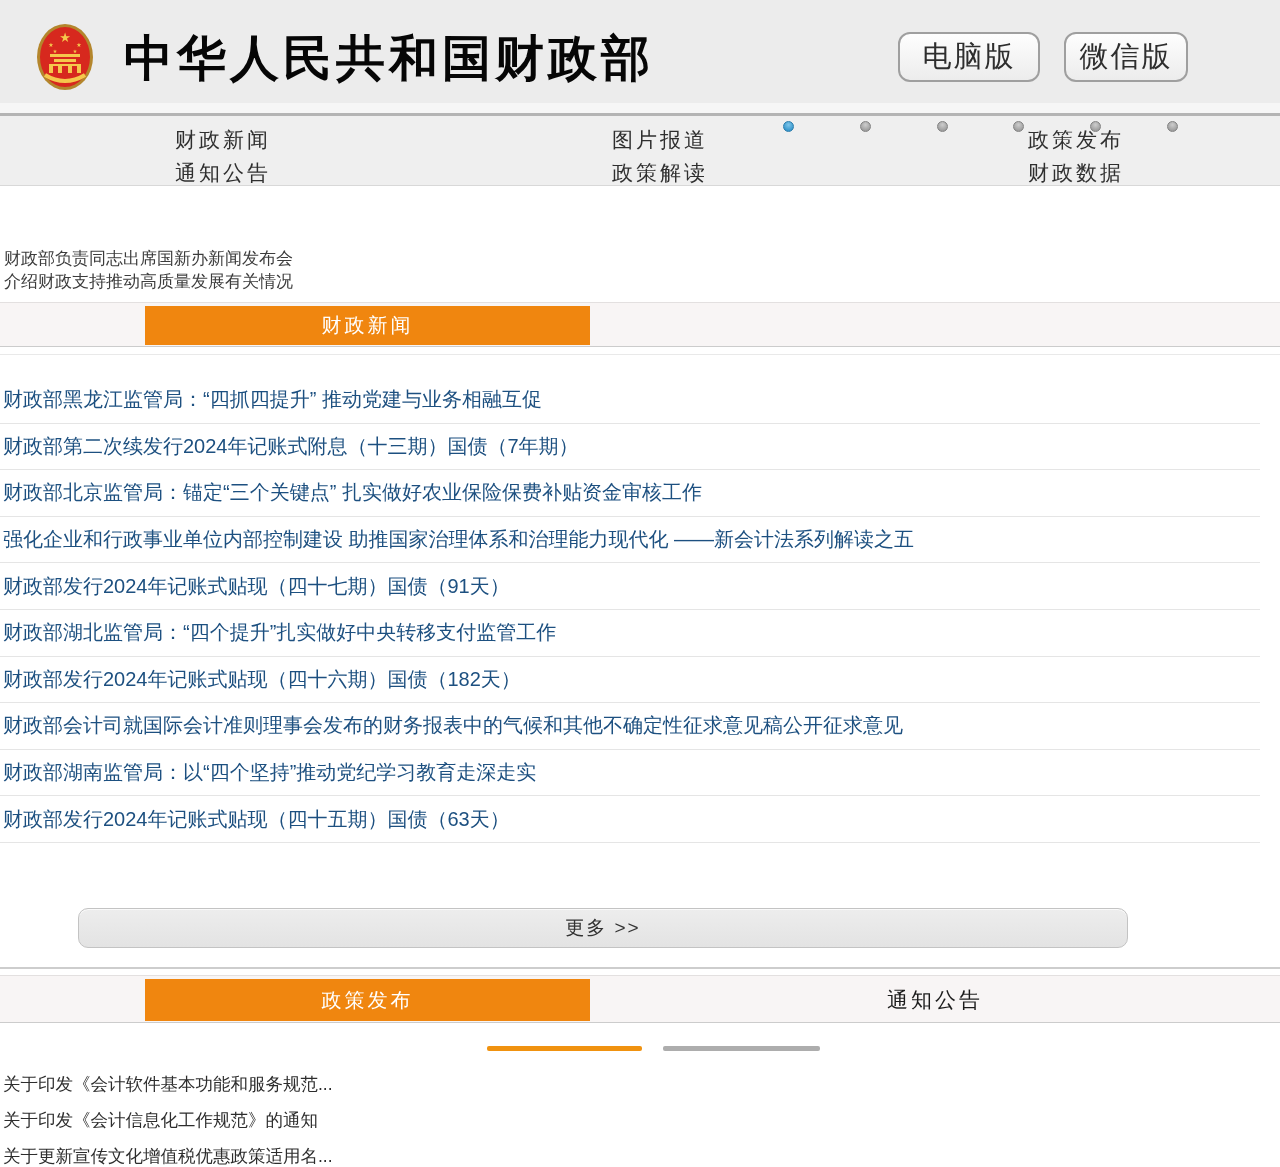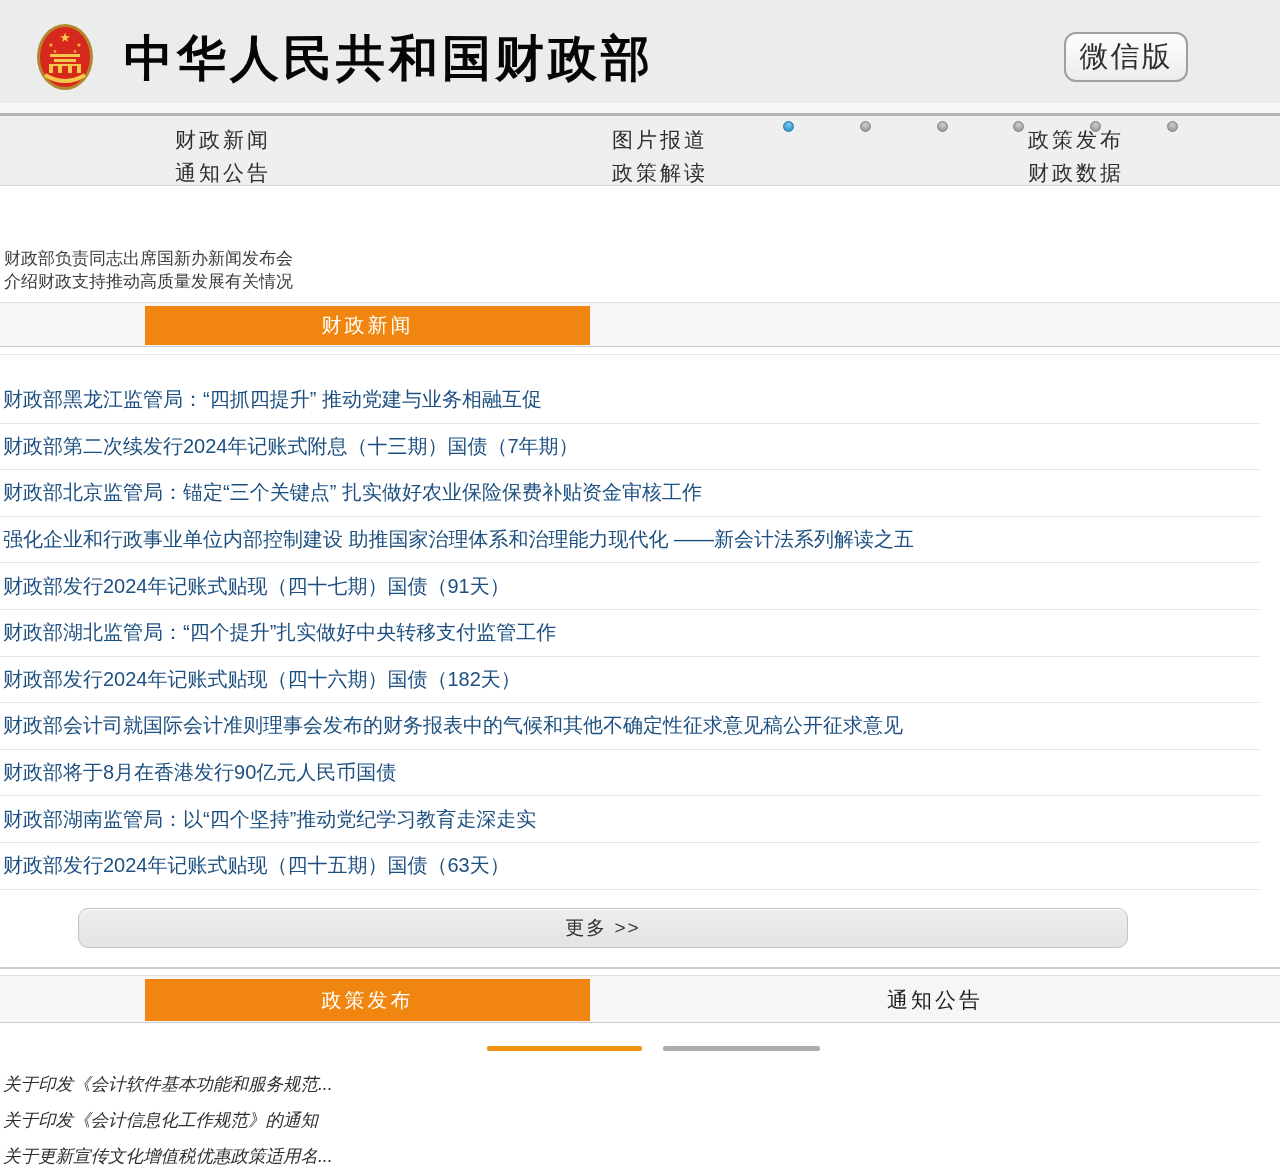--- a/index.html
+++ b/index.html
@@ -70,21 +70,21 @@
 
   .divider2 { position:absolute; left:0; top:967px; width:1280px; height:2px; background:#cdcdcd; }
 
   
   .ind { position:absolute; top:1046px; height:5px; border-radius:2px; cursor:pointer; }
   .ind-orange { left:487px; width:155px; background:#f0920f; }
   .ind-gray   { left:663px; width:157px; background:#adadad; }
 
   
   .notice-list { position:absolute; left:0; top:1066px; width:1280px; list-style:none; }
-  .notice-list li { height:36px; display:flex; align-items:center; padding-left:3px;font-style:italic; }
+  .notice-list li { height:36px; display:flex; align-items:center; padding-left:3px; }
   .notice-list a { font-size:17.5px; color:#2d2d2d; text-decoration:none; white-space:nowrap; cursor:pointer; }
 </style>
 </head>
 <body>
 
 <div class="page">
 
   <div class="header">
     <svg class="emblem" viewBox="0 0 58 68">
       <ellipse cx="29" cy="34" rx="28" ry="33" fill="#b4862c"></ellipse>
@@ -96,20 +96,21 @@
       <text x="39" y="30" font-size="5" text-anchor="middle" fill="#f5c84c">★</text>
       <rect x="14" y="31" width="30" height="3" fill="#f5c84c"></rect>
       <rect x="18" y="36" width="22" height="3" fill="#f5c84c"></rect>
       <rect x="13" y="41" width="32" height="9" fill="#f5c84c"></rect>
       <rect x="17" y="43" width="5" height="7" fill="#d7281e"></rect>
       <rect x="26" y="43" width="6" height="7" fill="#d7281e"></rect>
       <rect x="36" y="43" width="5" height="7" fill="#d7281e"></rect>
       <path d="M9 52 Q29 64 49 52" stroke="#f5c84c" stroke-width="4" fill="none"></path>
     </svg>
     <div class="site-title">中华人民共和国财政部</div>
+    <div class="hdr-btn btn-pc">电脑版</div>
     <div class="hdr-btn btn-wx">微信版</div>
   </div>
   <div class="header-strip"></div>
   <div class="header-line"></div>
 
   <div class="nav">
     <a class="nav-link r1 c1">财政新闻</a>
     <a class="nav-link r1 c2">图片报道</a>
     <a class="nav-link r1 c3">政策发布</a>
     <a class="nav-link r2 c1">通知公告</a>
@@ -153,23 +154,20 @@
     <li>
         <a>财政部湖北监管局：“四个提升”扎实做好中央转移支付监管工作</a>
       </li>
     <li>
         <a>财政部发行2024年记账式贴现（四十六期）国债（182天）</a>
       </li>
     <li>
         <a>财政部会计司就国际会计准则理事会发布的财务报表中的气候和其他不确定性征求意见稿公开征求意见</a>
       </li>
     <li>
-        <a>财政部将于8月在香港发行90亿元人民币国债</a>
-      </li>
-    <li>
         <a>财政部湖南监管局：以“四个坚持”推动党纪学习教育走深走实</a>
       </li>
     <li>
         <a>财政部发行2024年记账式贴现（四十五期）国债（63天）</a>
       </li>
   </ul>
 
   <div class="more-btn">更多 &gt;&gt;</div>
 
   <div class="divider2"></div>

